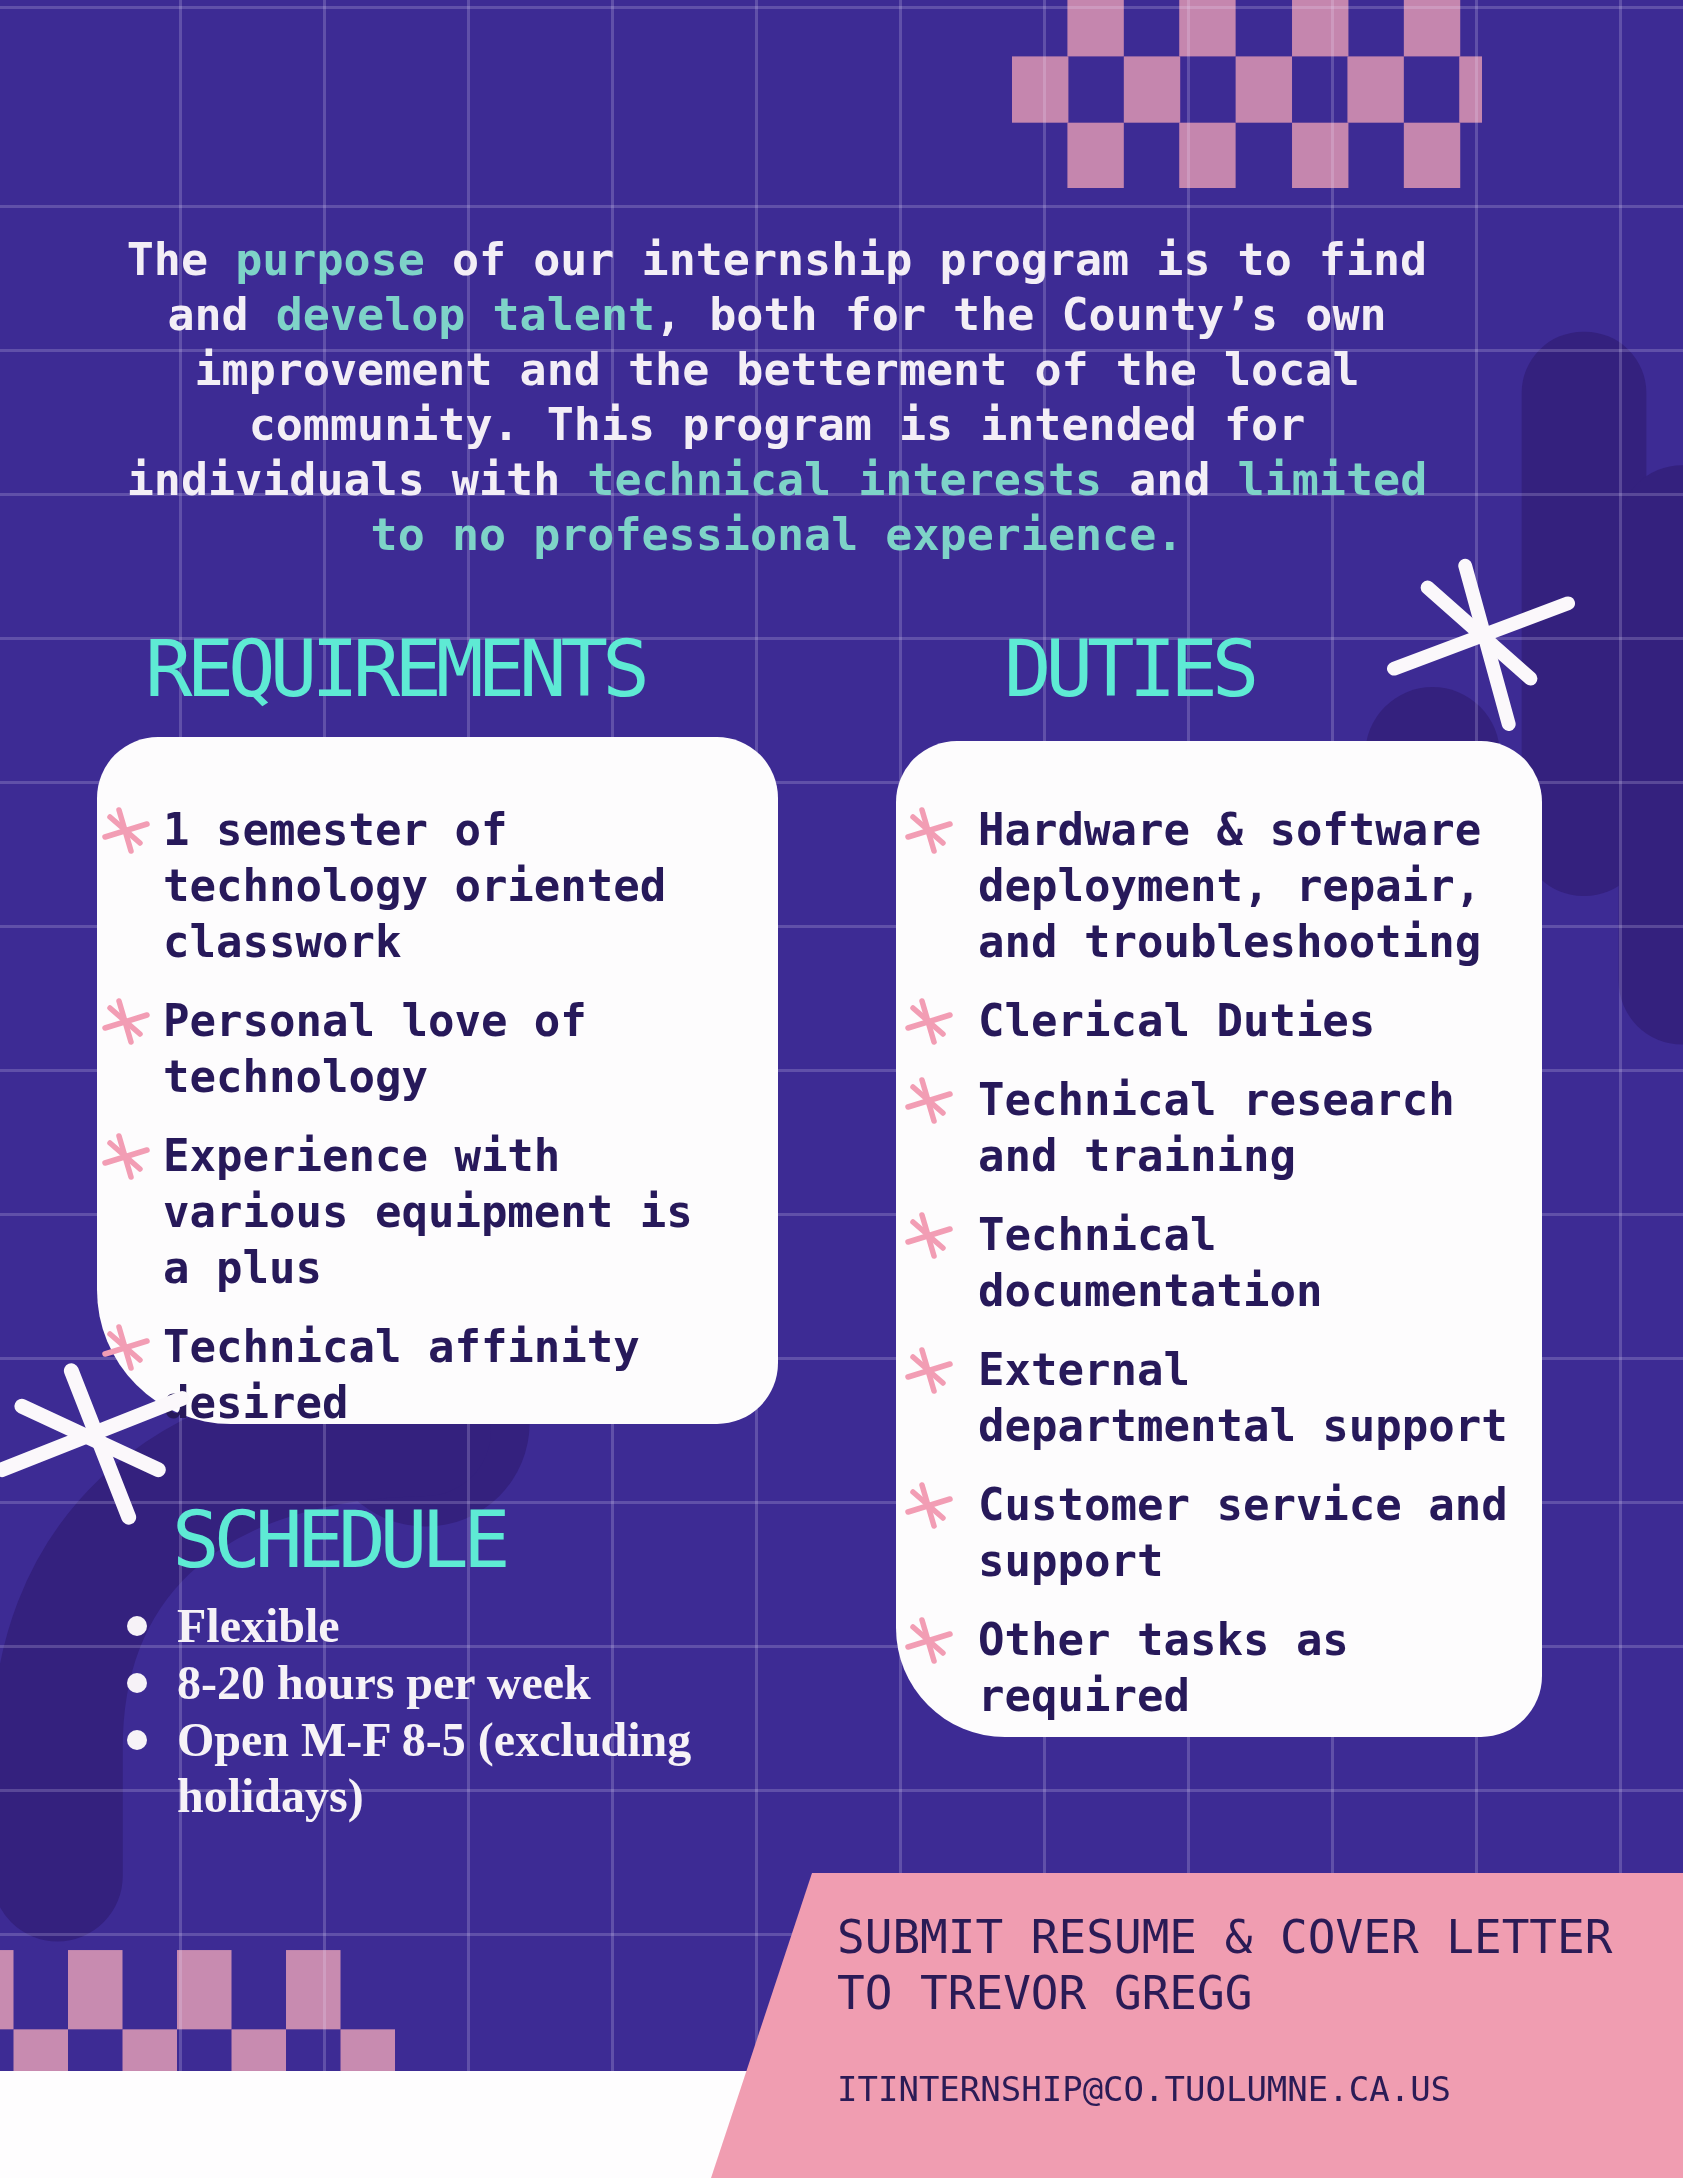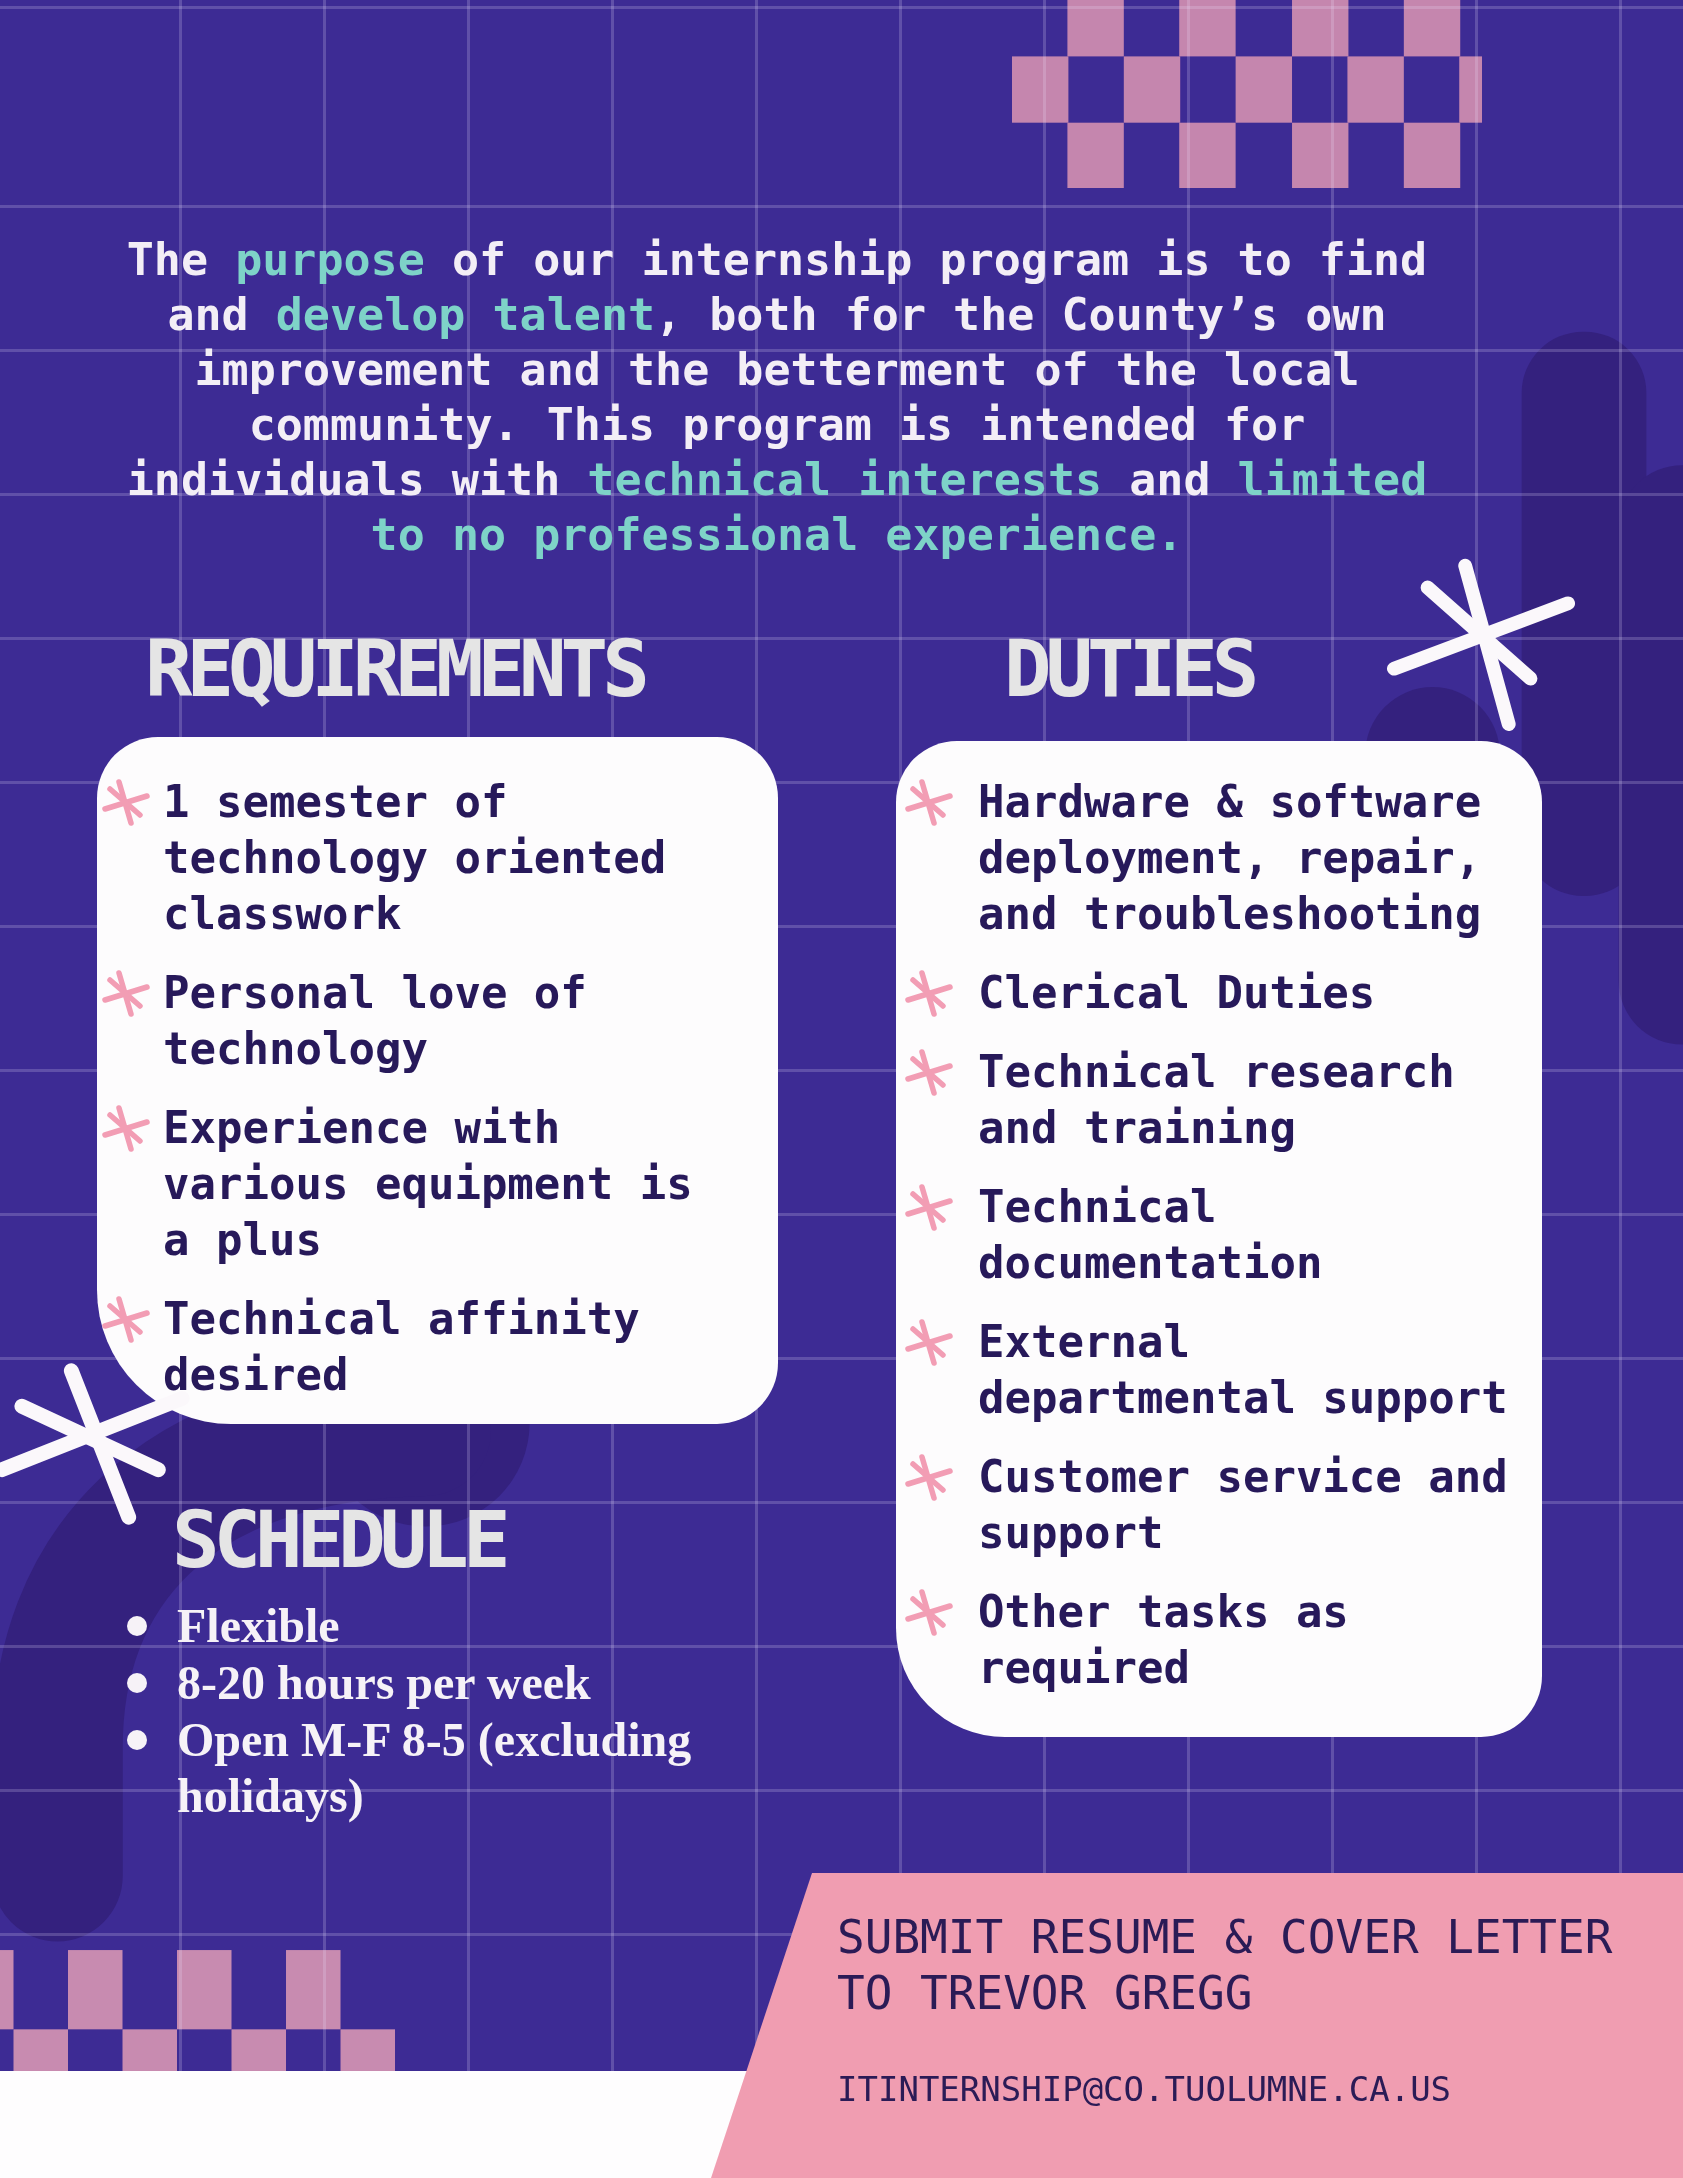--- a/index.html
+++ b/index.html
@@ -22,34 +22,34 @@
   
   .intro{
     left:69px;top:232px;width:1416px;
     text-align:center;font-size:45px;line-height:55px;
     font-weight:bold;color:#f3eef6;white-space:nowrap;
   }
   .teal{color:#7ed3c8;}
 
   
   .heading{
-    font-weight:bold;font-size:79px;line-height:91px;letter-spacing:-6px;
-    color:#e5e5e5;white-space:nowrap;
+    font-weight:normal;font-size:79px;line-height:91px;letter-spacing:-6px;
+    color:#5eead4;white-space:nowrap;
   }
   #req-heading{left:145px;top:624px;}
   #duties-heading{left:1004px;top:624px;}
   #schedule-heading{left:172px;top:1495px;}
 
   
   .card{background:#fdfcfd;}
   #req-card{left:97px;top:737px;width:681px;height:687px;border-radius:61px 61px 61px 134px;}
   #duties-card{left:896px;top:741px;width:646px;height:996px;border-radius:61px 61px 61px 109px;}
 
   
-  .ast-list{display:flex;flex-direction:column;gap:23px;}
+  .ast-list{display:flex;flex-direction:column;gap:23px;margin-top:28px;}
   #req-list{left:101px;top:774px;width:653px;}
   #duties-list{left:904px;top:774px;width:634px;}
   .ast-item{display:flex;align-items:flex-start;}
   .ast-item svg{flex:0 0 50px;width:50px;height:50px;margin:3px 12px 0 0;}
   #duties-list .ast-item svg{margin-right:24px;}
   .ast-item .txt{
     font-size:44px;line-height:56px;font-weight:bold;color:#27195a;
   }
   #req-list .txt{width:554px;}
   #duties-list .txt{width:540px;}

